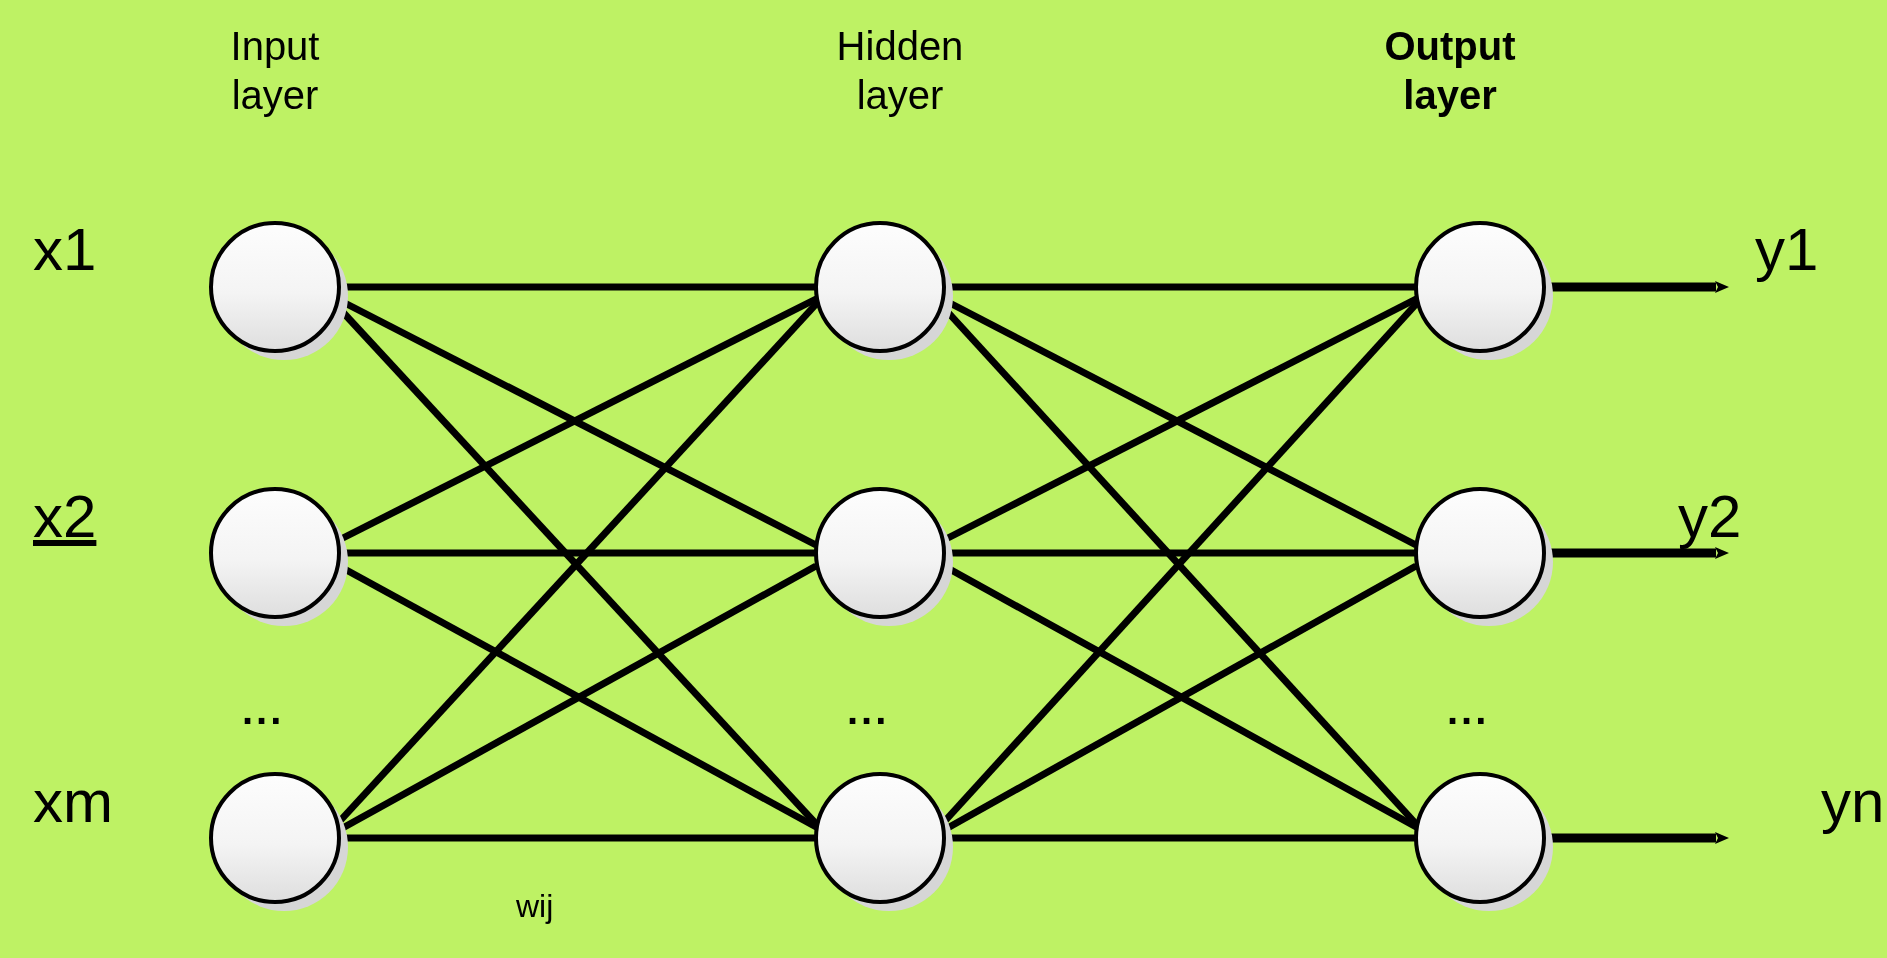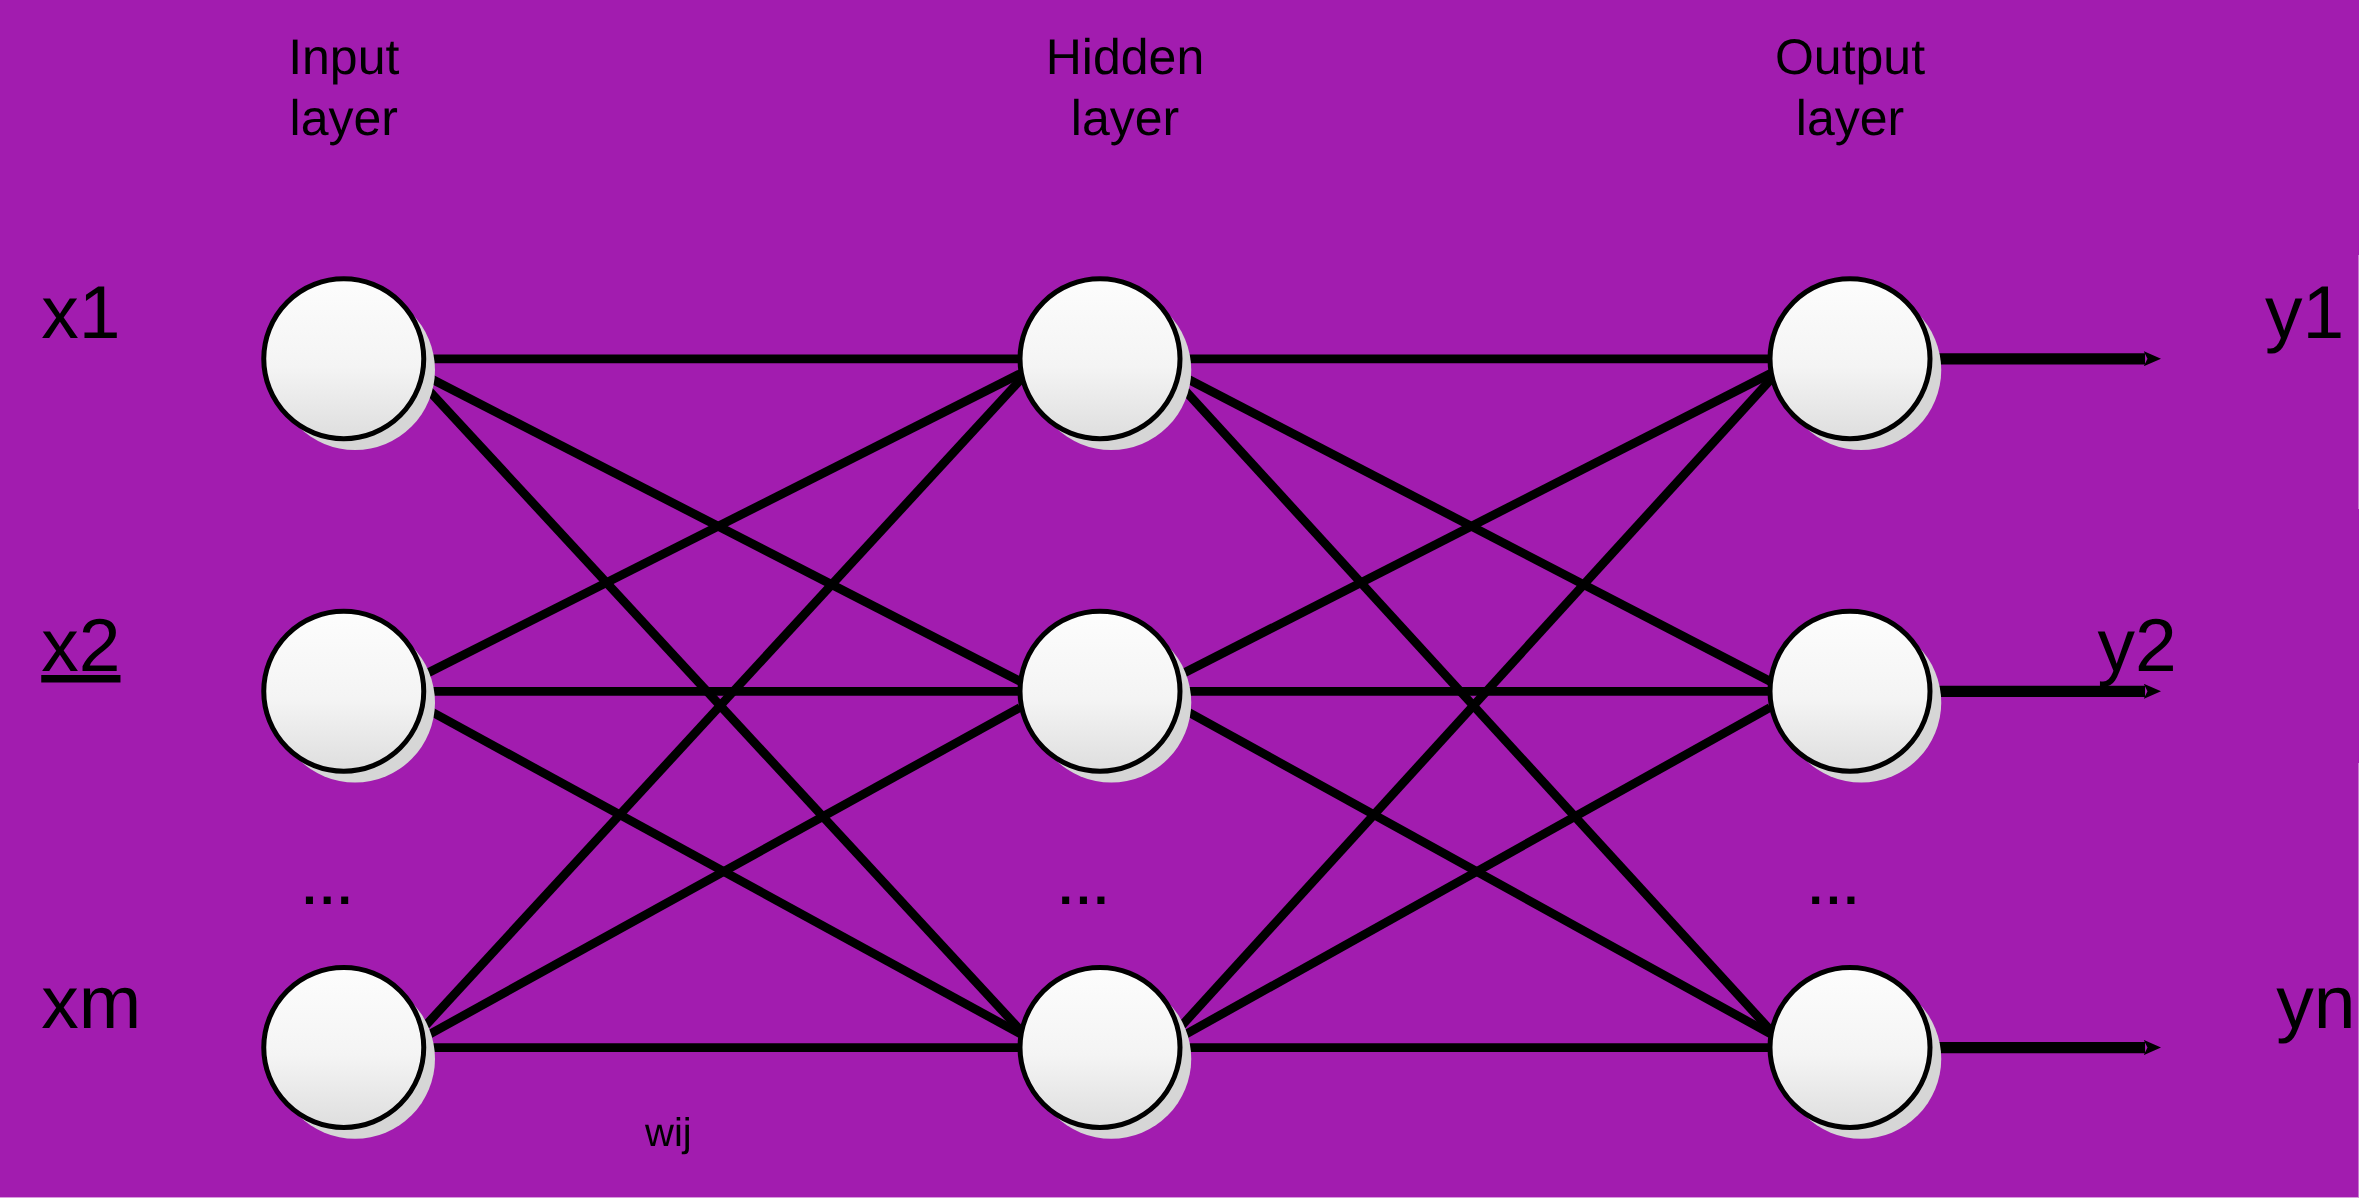--- a/index.html
+++ b/index.html
@@ -8,21 +8,21 @@
     background: #ffffff;
   }
   body {
     font-family: "Liberation Sans", sans-serif;
     color: #000000;
   }
   #canvas {
     position: relative;
     width: 1887px;
     height: 958px;
-    background: #a21caf;
+    background: #bef264;
     overflow: hidden;
   }
   svg.net {
     position: absolute;
     left: 0;
     top: 0;
     width: 1887px;
     height: 958px;
   }
   .layer-title {
@@ -132,30 +132,30 @@
       <circle cx="1480" cy="838" r="64"></circle>
     </g>
   </svg>
 
   <div class="layer-title" style="left:165px; top:22px; width:220px;">Input
 layer</div>
 
   <div class="layer-title" style="left:790px; top:22px; width:220px;">Hidden
 layer</div>
 
-  <div class="layer-title" style="left:1370px; top:22px; width:220px;">Output
+  <div class="layer-title" style="left:1340px; top:22px; width:220px;font-weight:bold;">Output
 layer</div>
 
   <div class="io-label" style="left:33px; top:220px;">x1</div>
 
   <div class="io-label" style="left:33px; top:487px;text-decoration:underline;">x2</div>
 
   <div class="io-label" style="left:33px; top:772px;">xm</div>
 
-  <div class="io-label" style="left:1812px; top:220px;">y1</div>
+  <div class="io-label" style="left:1755px; top:220px;">y1</div>
 
   <div class="io-label" style="left:1678px; top:487px;">y2</div>
 
   <div class="io-label" style="left:1821px; top:772px;">yn</div>
 
   <div class="dots-label" style="left:242px; top:690px;">...</div>
 
   <div class="dots-label" style="left:847px; top:690px;">...</div>
 
   <div class="dots-label" style="left:1447px; top:690px;">...</div>

